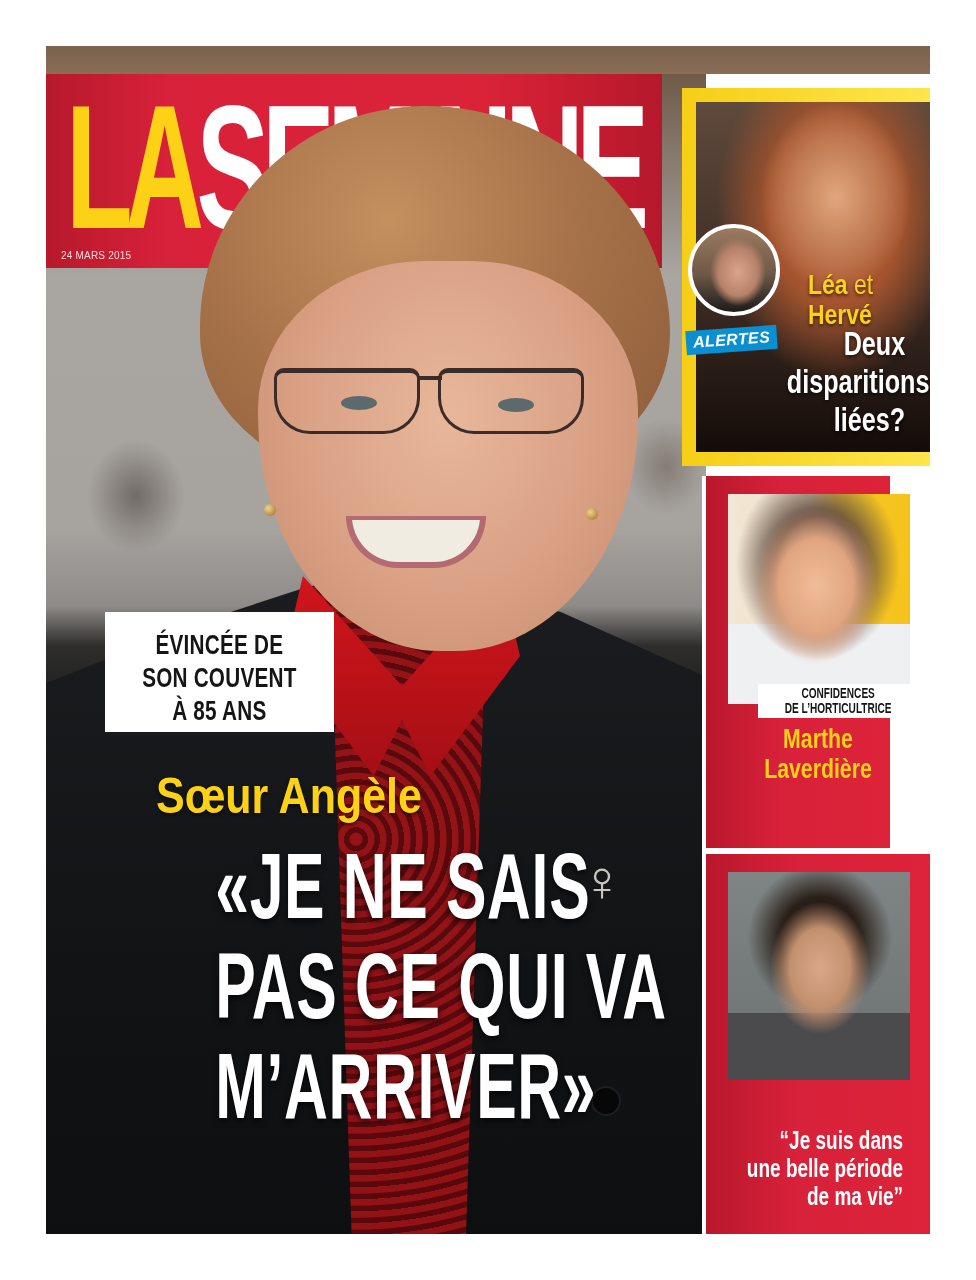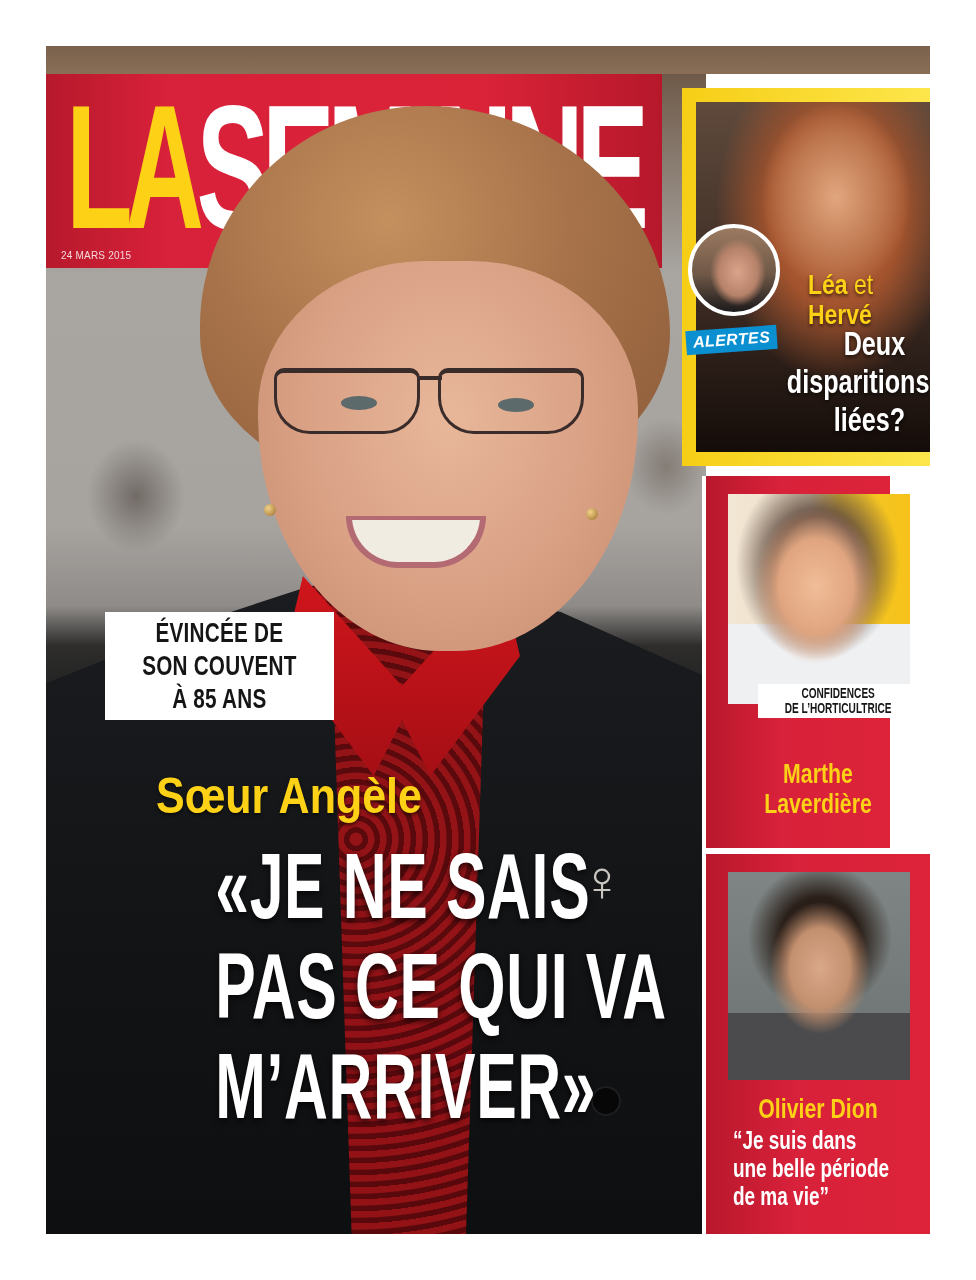--- a/index.html
+++ b/index.html
@@ -100,21 +100,21 @@
     }
     .button-btn { position: absolute; left: 545px; top: 1040px; width: 30px; height: 30px; border-radius: 50%; background: #070708; border: 2px solid #1d1e21; }
     .pin {
       position: absolute; left: 526px; top: 790px; width: 60px; height: 100px; color: #c9c6c2;
       font-size: 58px; line-height: 90px; text-align: center;
     }
 
     
     .tag-box {
       position: absolute; left: 59px; top: 566px; background: #ffffff;
-      padding: 4px 10px 5px; text-align: center;
+      padding: 16px 10px 5px; text-align: center;
     }
     .tag-box .line {
       display: block; font-weight: bold; font-size: 28px; line-height: 33px;
       color: #151515; transform: scaleX(0.74); letter-spacing: 0.3px; white-space: nowrap;
     }
     .kicker-name {
       position: absolute; left: 110px; top: 722px; width: 420px;
       font-weight: bold; font-size: 50px; line-height: 56px; color: #fcd116;
       transform: scaleX(0.86); transform-origin: left top;
       text-shadow: 0 2px 4px rgba(0,0,0,0.6); white-space: nowrap;
@@ -188,21 +188,21 @@
     .marthe-label {
       position: absolute; left: 52px; top: 208px; background: #ffffff; padding: 2px 6px;
       text-align: center;
     }
     .marthe-label span {
       display: block; font-weight: bold; font-size: 14px; line-height: 15px; color: #151515;
       transform: scaleX(0.72); white-space: nowrap;
     }
     .marthe-name {
       position: absolute; left: 0; top: 248px; width: 224px; text-align: center;
-      font-weight: bold; font-size: 28px; line-height: 30px; color: #fcd116; margin-top: 35px;
+      font-weight: bold; font-size: 28px; line-height: 30px; color: #fcd116;
     }
     .marthe-name span, .marthe-quote span { display: block; transform: scaleX(0.76); white-space: nowrap; }
     .marthe-quote {
       position: absolute; left: 0; top: 310px; width: 224px; text-align: center;
       font-weight: bold; font-size: 25px; line-height: 28px; color: #ffffff;
     }
 
     
     .story-olivier {
       position: absolute; left: 660px; top: 808px; width: 224px; height: 380px;
@@ -214,21 +214,21 @@
         radial-gradient(ellipse 50px 66px at 92px 96px, #d9a889 0%, #c3906f 60%, rgba(0,0,0,0) 100%),
         radial-gradient(ellipse 72px 74px at 92px 66px, #1d1613 0%, #2a1f19 55%, rgba(0,0,0,0) 100%),
         linear-gradient(180deg, rgba(0,0,0,0) 68%, #4b4b4d 68%),
         linear-gradient(180deg, #7e8584, #6b7271);
     }
     .olivier-name {
       position: absolute; left: 0; top: 240px; width: 224px; text-align: center;
       font-weight: bold; font-size: 28px; line-height: 30px; color: #fcd116;
     }
     .olivier-quote {
-      position: absolute; left: 0; top: 272px; width: 224px; text-align: left;
+      position: absolute; left: 0; top: 272px; width: 224px; text-align: right;
       font-weight: bold; font-size: 25px; line-height: 28px; color: #ffffff;
     }
     .olivier-name span, .olivier-quote span { display: block; transform: scaleX(0.76); white-space: nowrap; }
 
     
     .col-divider { position: absolute; left: 656px; top: 430px; width: 4px; height: 758px; background: #ffffff; }
   </style>
 </head>
 <body>
 
@@ -305,23 +305,20 @@
       <span>DE L’HORTICULTRICE</span>
     </div>
     <div class="marthe-name">
       <span>Marthe</span>
       <span>Laverdière</span>
     </div>
   </div>
 
   <div class="story-olivier">
     <div class="olivier-photo"></div>
-    <div class="olivier-name">
-      <span>Olivier Dion</span>
-    </div>
     <div class="olivier-quote">
       <span>“Je suis dans</span>
       <span>une belle période</span>
       <span>de ma vie”</span>
     </div>
   </div>
 
 </div>
 
 </body></html>

